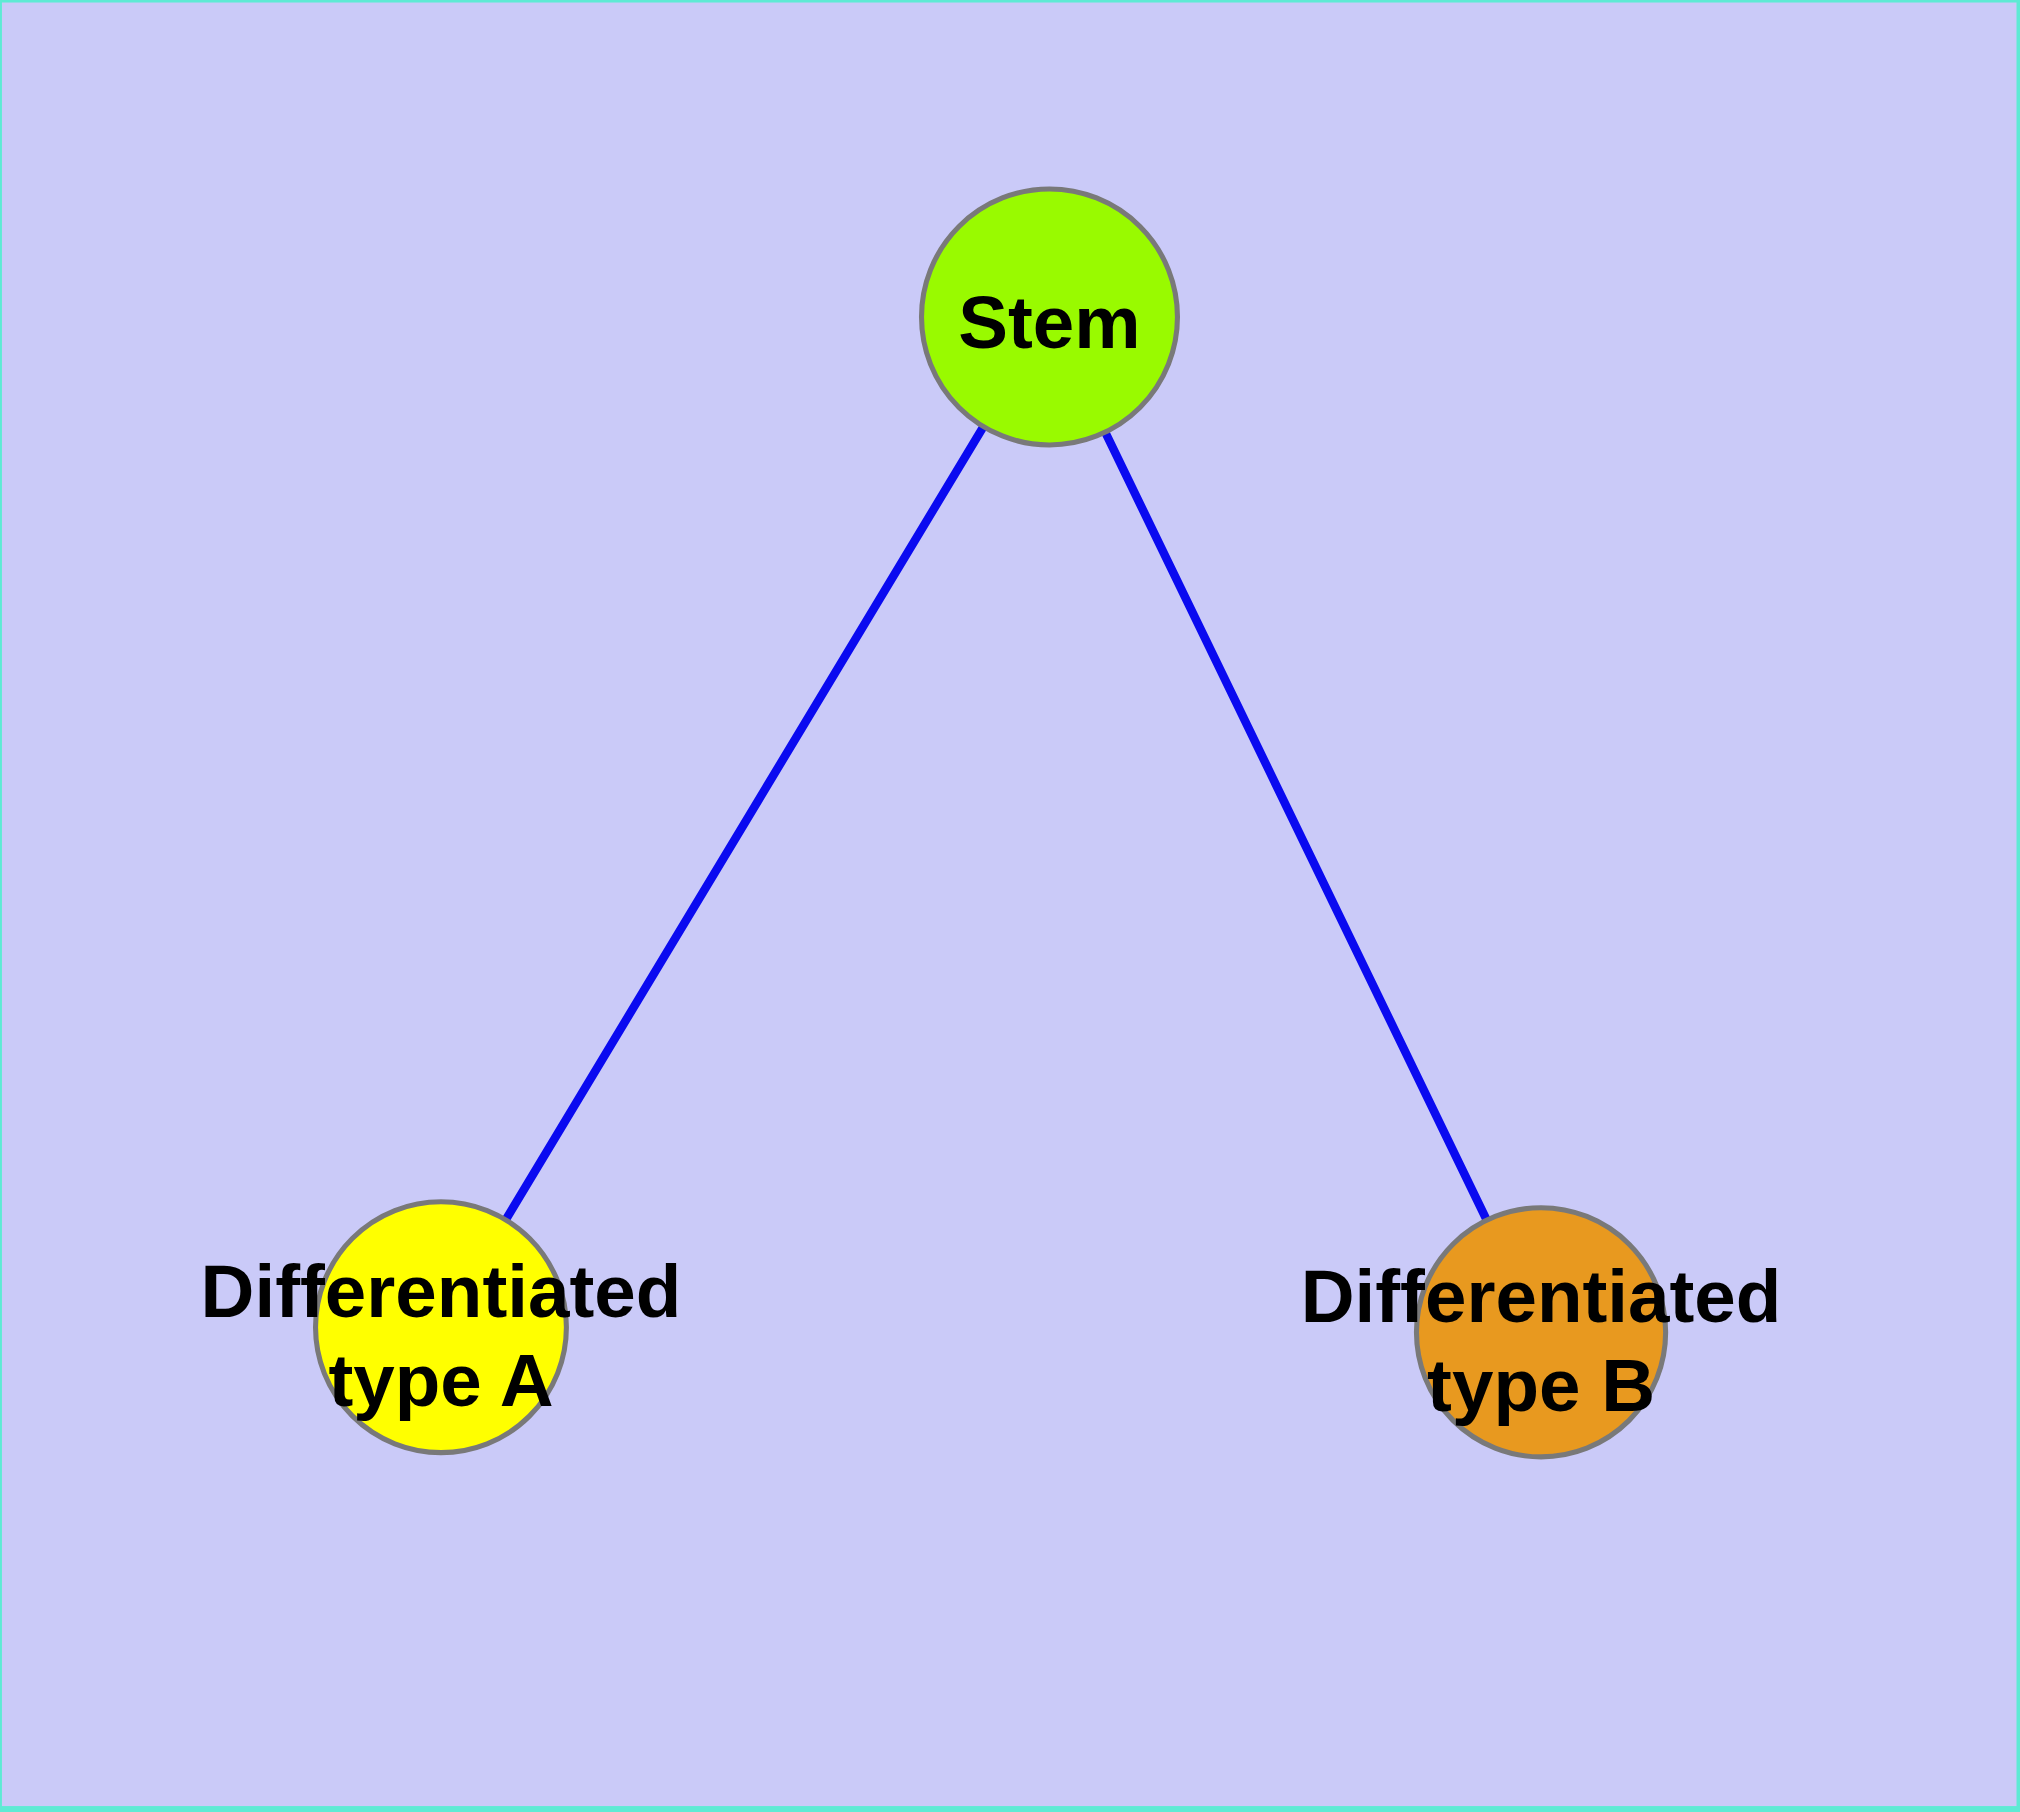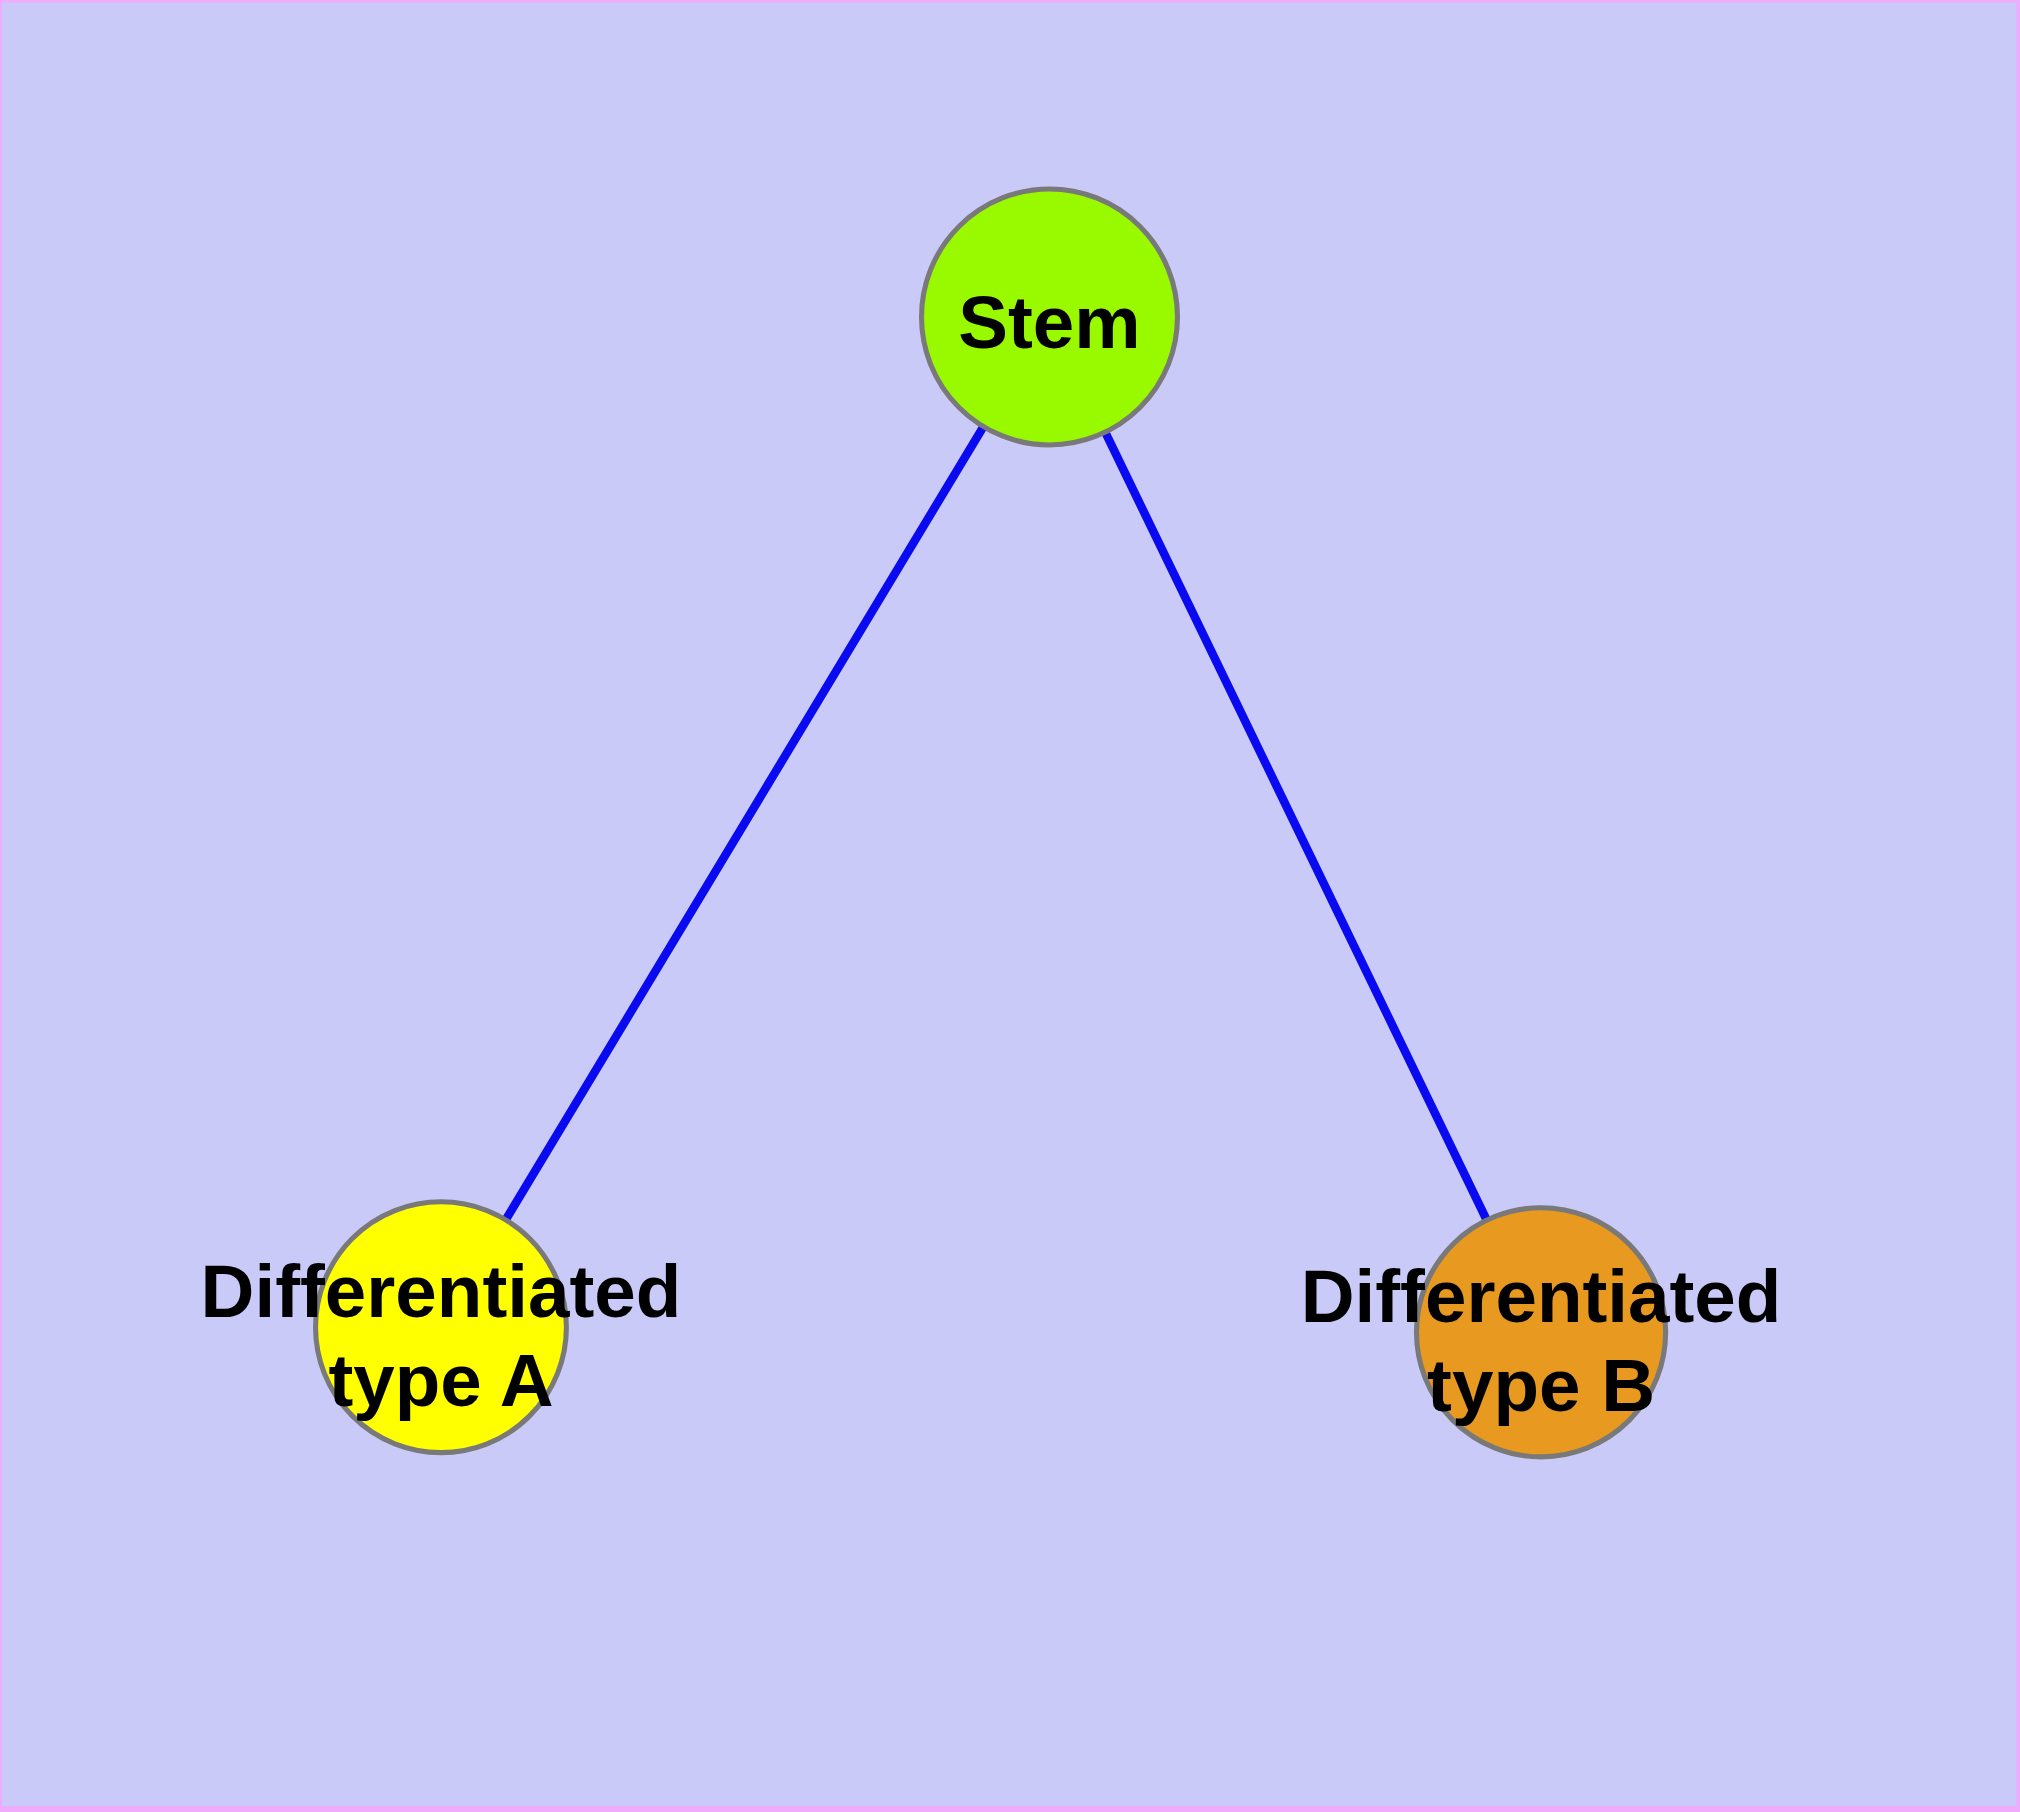--- a/index.html
+++ b/index.html
@@ -4,21 +4,21 @@
 <style>
   html, body {
     margin: 0;
     padding: 0;
     background: #FFFFFF;
   }
   .stage {
     position: relative;
     width: 2021px;
     height: 1812px;
-    background: #f0abfc;
+    background: #5eead4;
     overflow: hidden;
     font-family: "Liberation Sans", sans-serif;
   }
   .stage svg {
     position: absolute;
     top: 0;
     left: 0;
     display: block;
   }
   .node-label {

